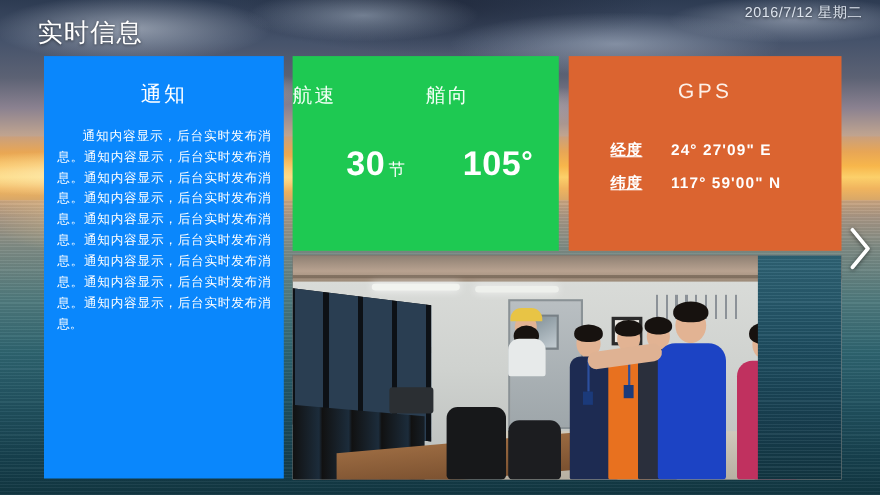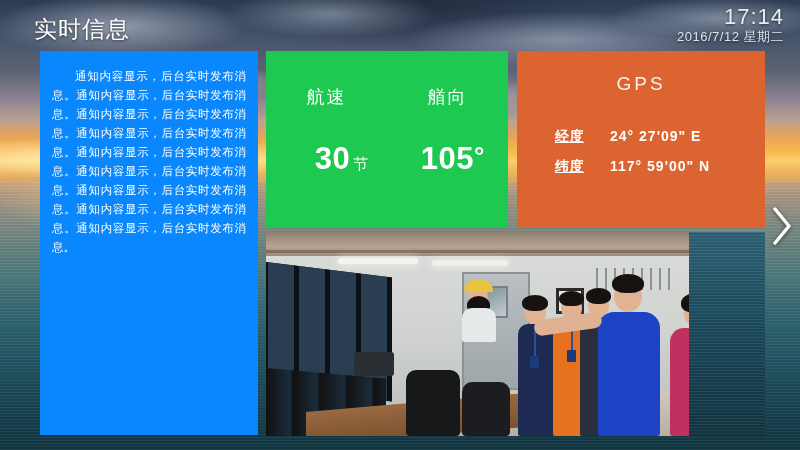--- a/index.html
+++ b/index.html
@@ -77,22 +77,22 @@
     margin:16px 12px 0 12px; font-size:11.5px; line-height:19px;
     text-align:justify; text-indent:23px;
   }
 
   #nav-panel {
     left:266px; top:51px; width:242px; height:177px;
     background:#1ec952; color:#ffffff;
   }
   .nav-row { display:flex; }
   .nav-label {
-    flex:1; text-align:center; font-size:18px; letter-spacing:2px;
-    margin-top:34px; color:#f2fff6;
+    flex:1; font-size:18px; letter-spacing:2px;
+    margin-top:24px; color:#f2fff6;
   }
   .nav-values { display:flex; margin-top:32px;margin-left:20px; }
   .nav-value { flex:1; text-align:center; }
   .nv-num { font-size:31px; font-weight:bold; letter-spacing:.5px; }
   .nv-unit { font-size:15px; margin-left:3px; font-weight:normal; }
   .nv-deg { font-size:26px; font-weight:bold; vertical-align:top; }
 
   #gps-panel {
     left:517px; top:51px; width:248px; height:177px;
     background:#db6430; color:#ffffff;
@@ -172,26 +172,26 @@
 <div id="bg">
   <div class="sky"></div>
   <div class="sunset"></div>
   <div class="sea"></div>
   <div class="glint"></div>
 </div>
 
 <div id="header">
   <div id="page-title">实时信息</div>
   <div id="clock-block">
-    <div id="clock-time">17:14</div>
     <div id="clock-date">2016/7/12  星期二</div>
   </div>
 </div>
 
 <div class="panel" id="notice-panel">
+  <div id="notice-title">通知</div>
   <div id="notice-body">通知内容显示，后台实时发布消息。通知内容显示，后台实时发布消息。通知内容显示，后台实时发布消息。通知内容显示，后台实时发布消息。通知内容显示，后台实时发布消息。通知内容显示，后台实时发布消息。通知内容显示，后台实时发布消息。通知内容显示，后台实时发布消息。通知内容显示，后台实时发布消息。</div>
 </div>
 
 <div class="panel" id="nav-panel">
   <div class="nav-row">
     <div class="nav-label">航速</div>
     <div class="nav-label">艏向</div>
   </div>
   <div class="nav-values">
     <div class="nav-value">

